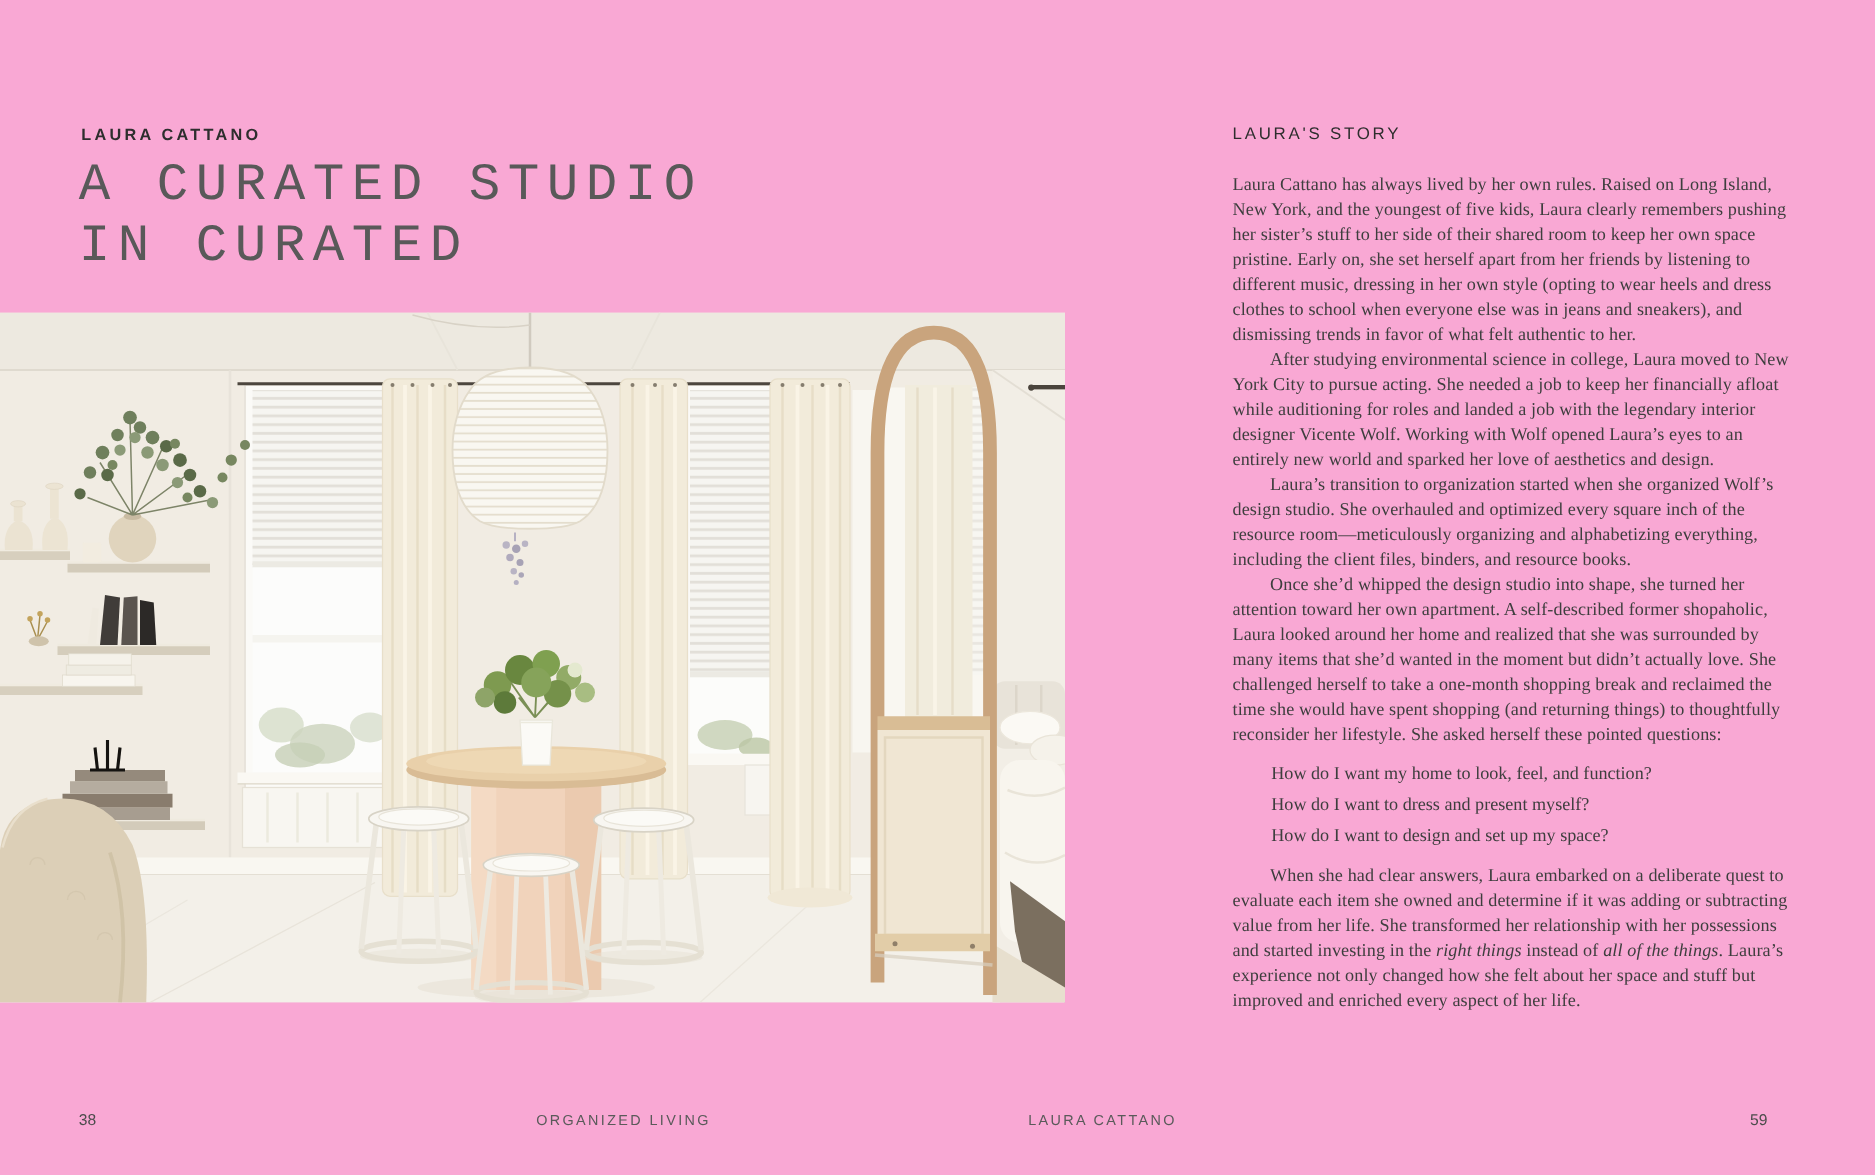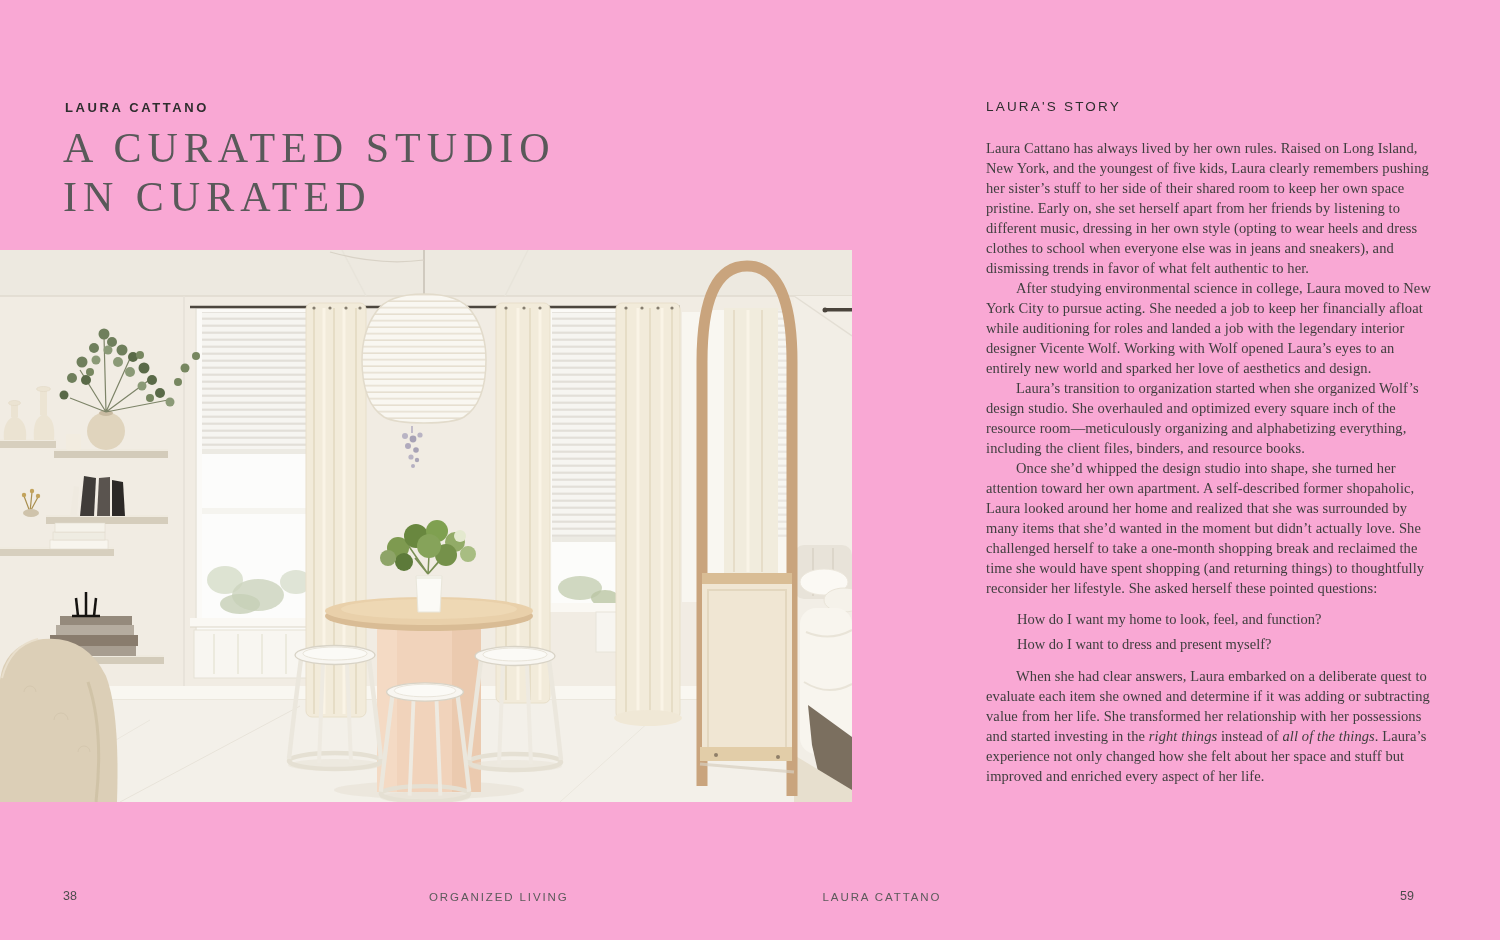--- a/index.html
+++ b/index.html
@@ -1,21 +1,21 @@
 <!DOCTYPE html>
 <html style="--page-bg: #ffffff; --text-primary: #3e3e3e; --heading-color: #2e2e2e; --title-color: #595959; --footer-color: #545454; --photo-wall: #f1ece3; --photo-curtain: #f2ebda; --photo-table-top: #e9d0aa; --photo-table-base: #f1d3bb; --photo-divider-wood: #c9a47d; --photo-foliage: #6f7f5c;"><head>
 <meta charset="utf-8">
 <style>
   html,body{margin:0;padding:0;background:#ffffff;}
   .spread{position:relative;width:1500px;height:940px;background:#f9a8d4;overflow:hidden;
           font-family:"Liberation Sans",sans-serif;padding-left:21px;}
   
   .eyebrow{position:absolute;left:65px;top:100px;font-size:13px;font-weight:700;
            letter-spacing:2.6px;color:#2e2e2e;}
-  .big-title{position:absolute;left:63px;top:124px;font-family:Liberation Serif, serif;
+  .big-title{position:absolute;left:63px;top:124px;font-family:Liberation Mono, monospace;
              font-weight:200;font-size:42px;line-height:49px;letter-spacing:6px;color:#595959;}
   .photo-wrap{position:absolute;left:0;top:250px;width:852px;height:552px;}
   .photo-wrap svg{display:block;width:852px;height:552px;}
   
   .story{position:absolute;left:986px;top:99px;width:452px;}
   .story-heading{margin:0 0 24px 0;font-size:13.5px;font-weight:400;letter-spacing:2.2px;color:#2e2e2e;}
   .body-copy p{margin:0;font-family:"Liberation Serif","DejaVu Serif",serif;font-size:14.5px;
                line-height:20px;color:#3e3e3e;letter-spacing:0.1px;}
   .body-copy p.ind{text-indent:30px;}
   .questions{list-style:none;margin:9px 0 9px 31px;padding:0;}
@@ -355,20 +355,21 @@
   <div class="story">
     <h2 class="story-heading">LAURA'S STORY</h2>
     <div class="body-copy">
       <p>Laura Cattano has always lived by her own rules. Raised on Long Island, New York, and the youngest of five kids, Laura clearly remembers pushing her sister’s stuff to her side of their shared room to keep her own space pristine. Early on, she set herself apart from her friends by listening to different music, dressing in her own style (opting to wear heels and dress clothes to school when everyone else was in jeans and sneakers), and dismissing trends in favor of what felt authentic to her.</p>
       <p class="ind">After studying environmental science in college, Laura moved to New York City to pursue acting. She needed a job to keep her financially afloat while auditioning for roles and landed a job with the legendary interior designer Vicente Wolf. Working with Wolf opened Laura’s eyes to an entirely new world and sparked her love of aesthetics and design.</p>
       <p class="ind">Laura’s transition to organization started when she organized Wolf’s design studio. She overhauled and optimized every square inch of the resource room—meticulously organizing and alphabetizing everything, including the client files, binders, and resource books.</p>
       <p class="ind">Once she’d whipped the design studio into shape, she turned her attention toward her own apartment. A self-described former shopaholic, Laura looked around her home and realized that she was surrounded by many items that she’d wanted in the moment but didn’t actually love. She challenged herself to take a one-month shopping break and reclaimed the time she would have spent shopping (and returning things) to thoughtfully reconsider her lifestyle. She asked herself these pointed questions:</p>
       <ul class="questions">
         <li>How do I want my home to look, feel, and function?</li>
         <li>How do I want to dress and present myself?</li>
+        <li>How do I want to design and set up my space?</li>
       </ul>
       <p class="ind"><span>When she had clear answers, Laura embarked on a deliberate quest to evaluate each item she owned and determine if it was adding or subtracting value from her life. She transformed her relationship with her possessions and started investing in the </span><i>right things</i><span> instead of </span><i>all of the things</i><span>. Laura’s experience not only changed how she felt about her space and stuff but improved and enriched every aspect of her life.</span></p>
     </div>
   </div>
 
   <div class="folio folio-left">38</div>
   <div class="running running-left">ORGANIZED LIVING</div>
   <div class="running running-right">LAURA CATTANO</div>
   <div class="folio folio-right">59</div>
 

